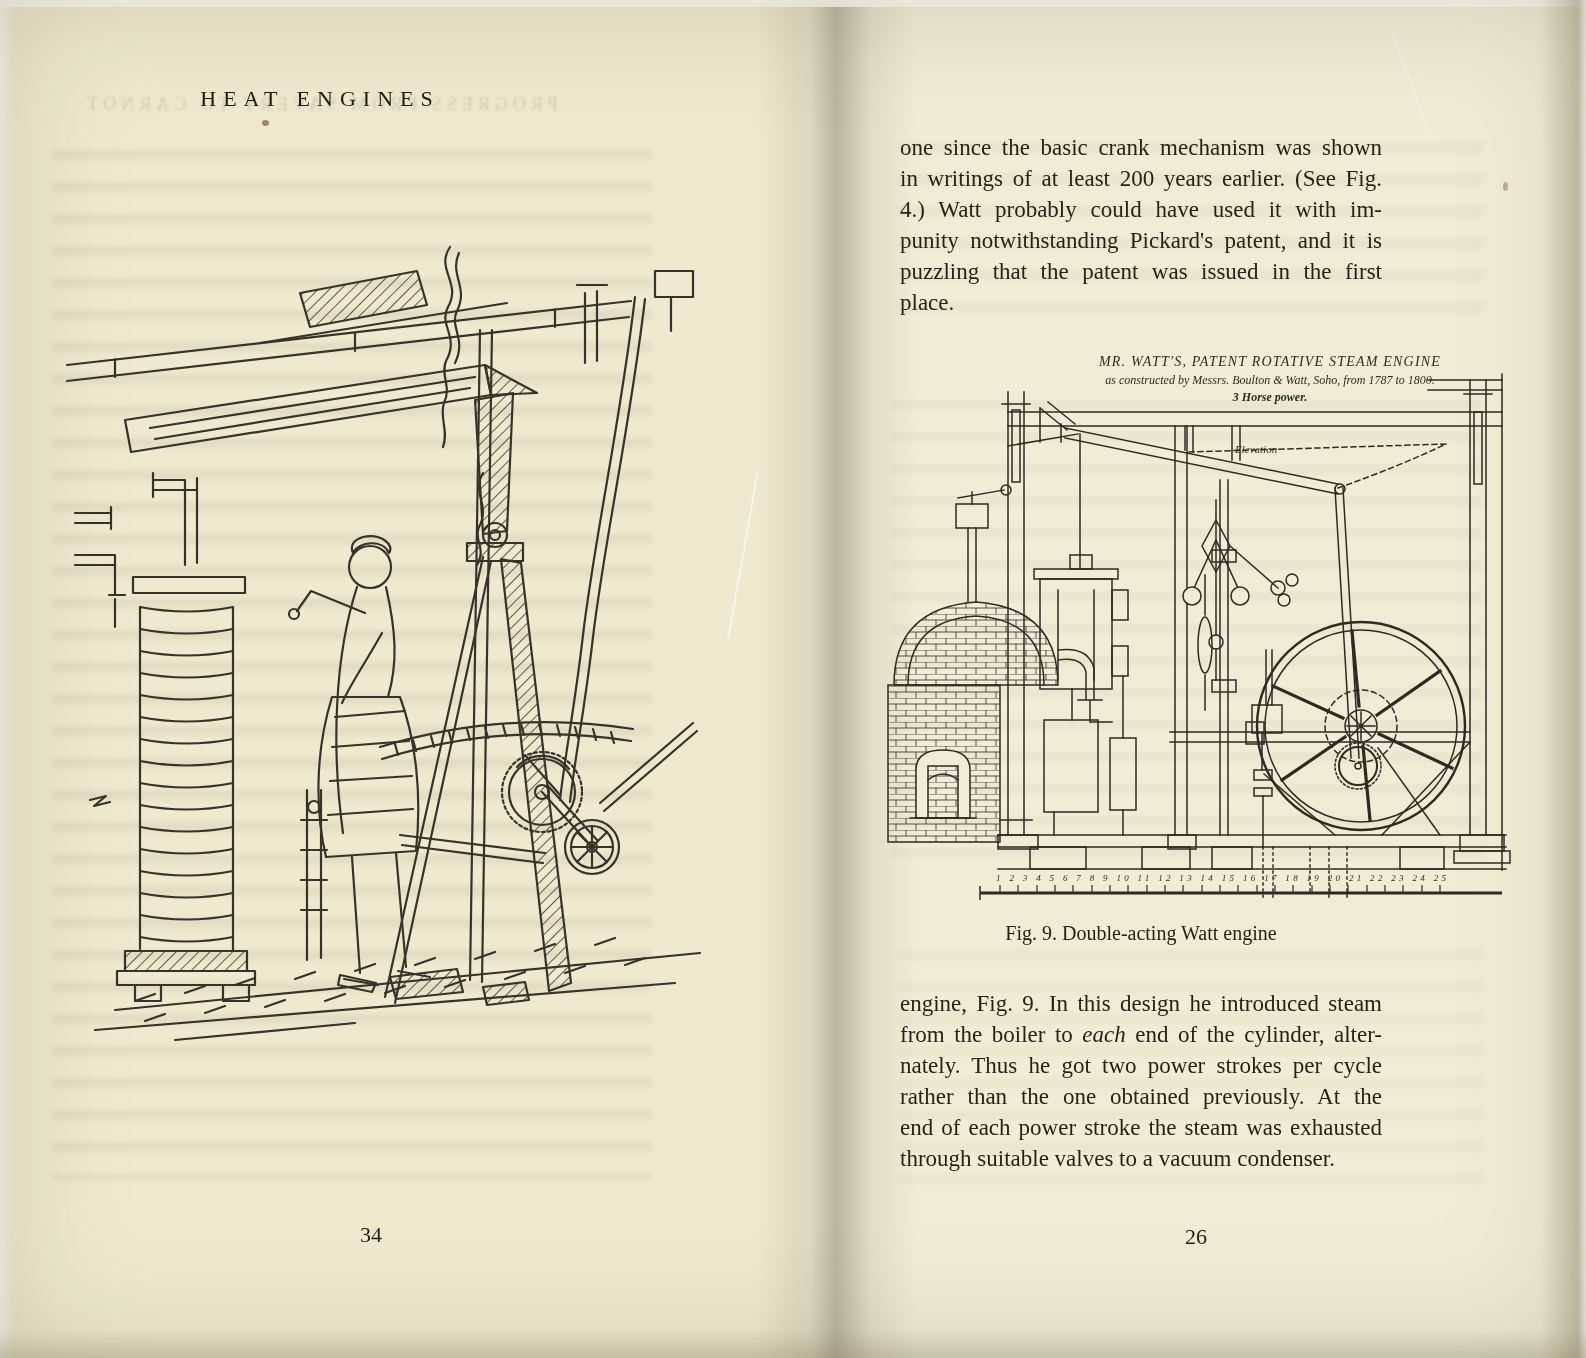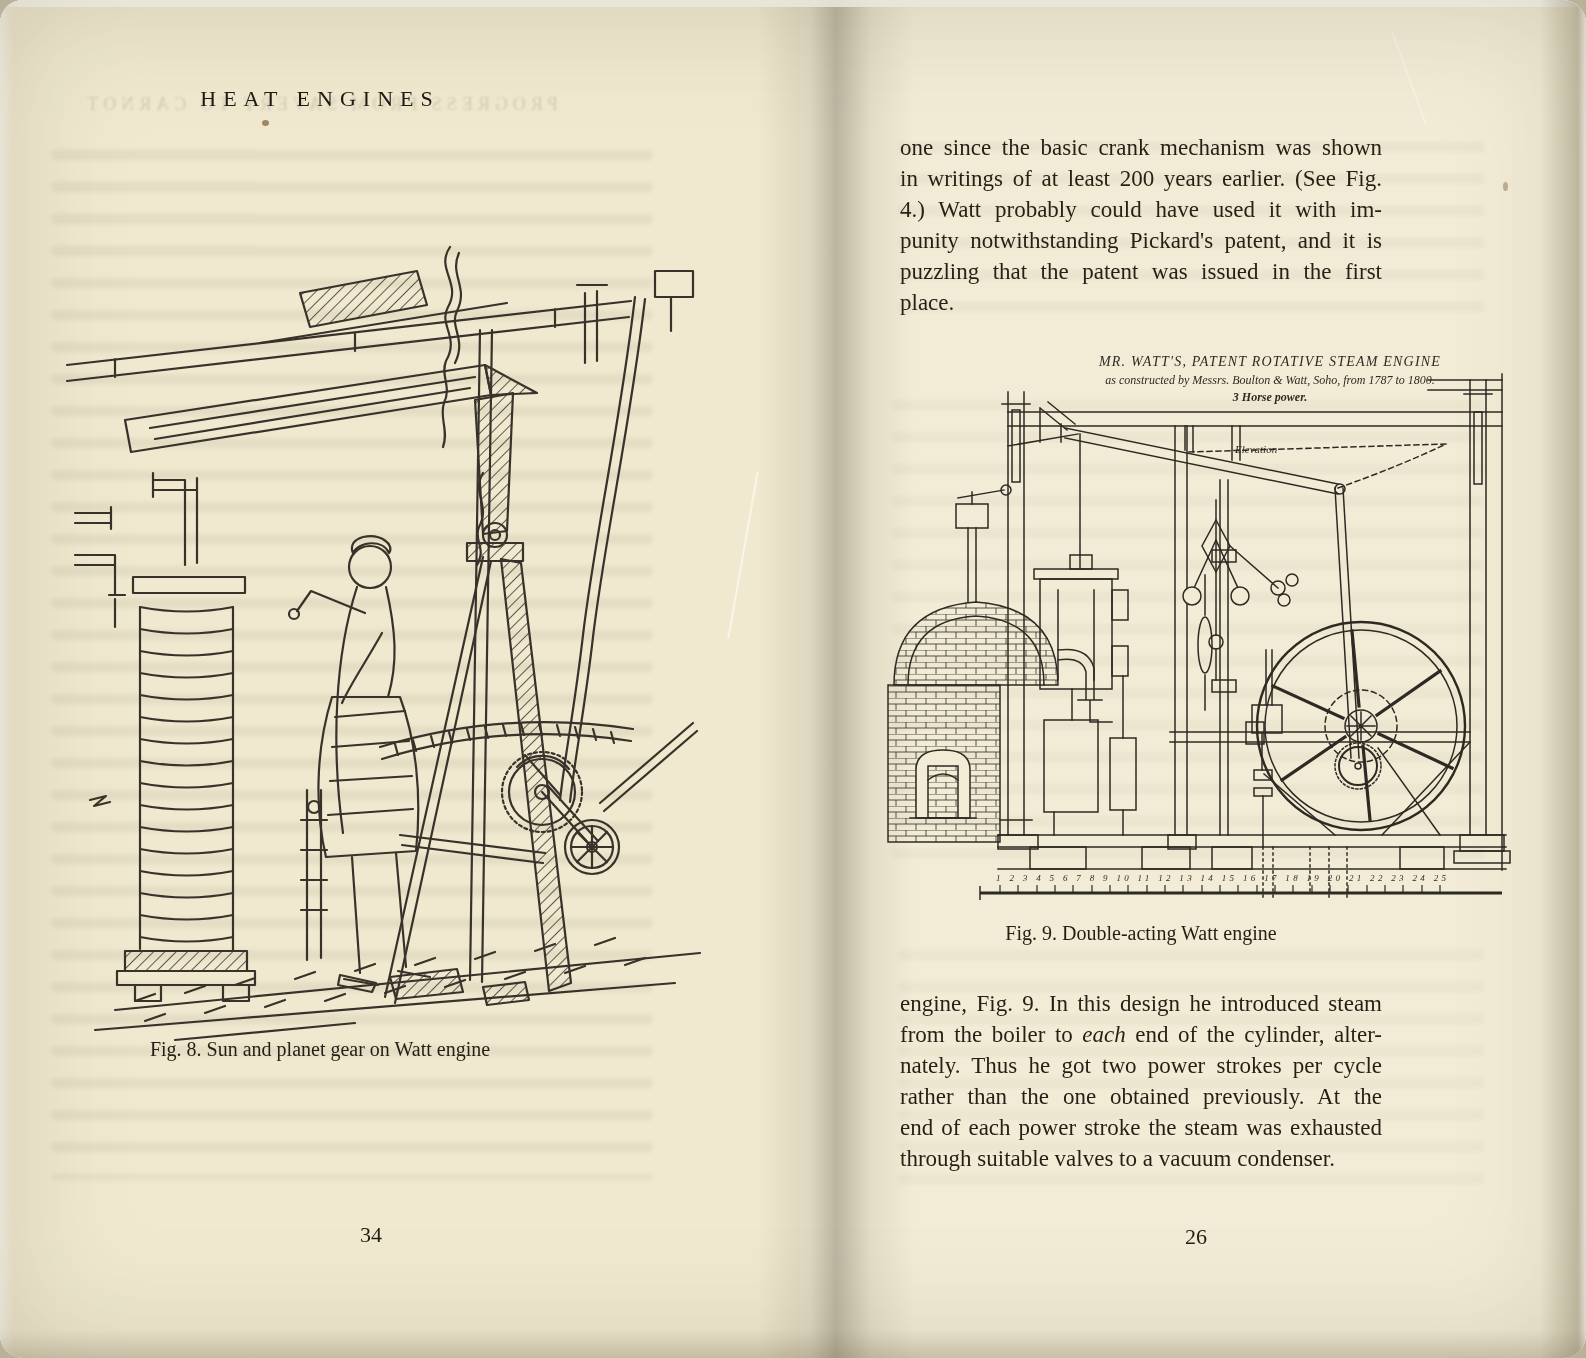--- a/index.html
+++ b/index.html
@@ -1,19 +1,19 @@
 <!DOCTYPE html>
 <html><head>
 <meta charset="utf-8">
 <style>
   html,body{margin:0;padding:0;background:#b9b29a;}
   #scan{
     position:relative;width:1586px;height:1358px;overflow:hidden;
     background:linear-gradient(90deg,#efe8cd 0%,#f0e9d0 46%,#e3dbbf 51%,#f2ecd6 56%,#f2ecd6 96%,#e7dfc4 100%);
-    font-family:"Liberation Serif",serif;color:#26211a;border-radius:23px;
+    font-family:"Liberation Serif",serif;color:#26211a;
   }
   .abs{position:absolute;}
   
   .page-left{left:0;top:0;width:800px;height:1358px;background:#f0e9d0;}
   .page-right{left:800px;top:0;width:786px;height:1358px;background:#f2ecd6;}
   
   .gutter{left:756px;top:0;width:160px;height:1358px;
     background:linear-gradient(90deg,rgba(100,88,60,0) 0%,rgba(100,88,60,.14) 34%,rgba(62,53,34,.30) 50%,rgba(100,88,60,.10) 72%,rgba(100,88,60,0) 100%);}
   .edge-top{left:0;top:0;width:1586px;height:7px;background:#fcfaf2;opacity:.85;}
   .edge-left{left:0;top:0;width:14px;height:1358px;background:linear-gradient(90deg,#f9f6eb,rgba(249,246,235,0));}
@@ -143,21 +143,20 @@
       <path d="M20,320 L60,320 M20,330 L60,330 M60,320 L60,360 M54,360 L70,360 M60,364 L60,392"></path>
       <path d="M35,565 l16,-4 l-12,10 l16,-4"></path>
 
       <path d="M60,775 L645,718 M40,795 L620,748 M120,805 L300,788"></path>
       <path d="M80,766 l20,-7 M130,758 l20,-7 M180,750 l20,-7 M240,744 l20,-7 M300,736 l20,-7 M360,730 l20,-7 M420,724 l20,-7 M480,716 l20,-7 M540,710 l20,-7 M90,786 l20,-7 M150,778 l20,-7 M210,772 l20,-7 M270,766 l20,-7 M330,758 l20,-7 M390,752 l20,-7 M450,744 l20,-7 M510,738 l20,-7 M570,730 l20,-7"></path>
       <polygon points="335,742 402,734 408,757 341,764" fill="url(#h8)"></polygon>
       <polygon points="428,752 470,747 474,765 432,770" fill="url(#h8)"></polygon>
     </g>
   </svg>
 
-  <div class="abs caption" style="left:30px;top:1038px;width:580px;">Fig. 8. Sun and planet gear on Watt engine</div>
 
   <div class="abs folio" style="left:349px;top:1222px;">34</div>
 
 
   <div class="abs" style="left:900px;top:132px;">
     <div class="bodyline">one since the basic crank mechanism was shown</div>
     <div class="bodyline">in writings of at least 200 years earlier. (See Fig.</div>
     <div class="bodyline">4.) Watt probably could have used it with im-</div>
     <div class="bodyline">punity notwithstanding Pickard's patent, and it is</div>
     <div class="bodyline">puzzling that the patent was issued in the first</div>

